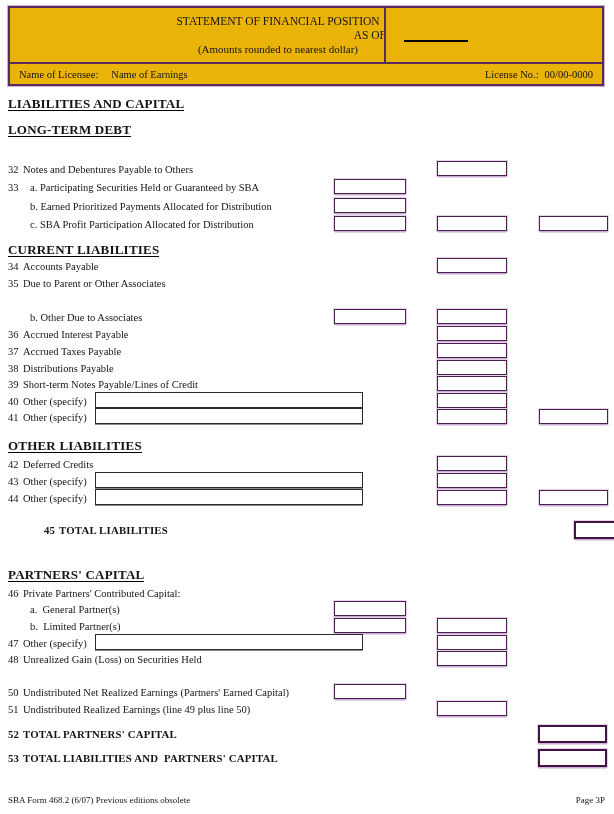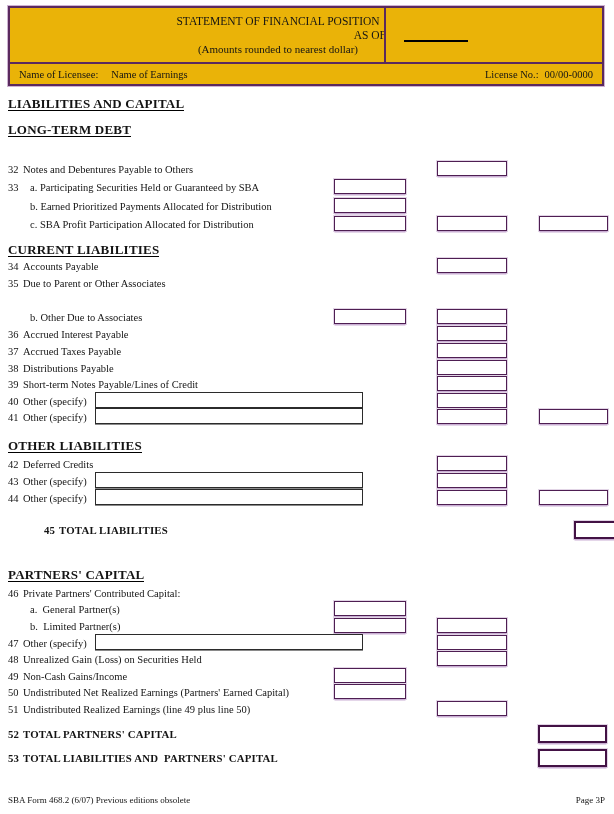--- a/index.html
+++ b/index.html
@@ -198,25 +198,20 @@
         <span class="num">47</span>
         <span class="label">Other (specify)</span>
         <input type="text" class="specify-input" style="">
         <input type="text" class="amount-box" style="left: 437px; width: 70px;">
       </div>
       <div class="row" style="top: 653px;">
         <span class="num">48</span>
         <span class="label">Unrealized Gain (Loss) on Securities Held</span>
         <input type="text" class="amount-box" style="left: 437px; width: 70px;">
       </div>
-      <div class="row" style="top: 670px;">
-        <span class="num">49</span>
-        <span class="label">Non-Cash Gains/Income</span>
-        <input type="text" class="amount-box" style="left: 334px; width: 72px;">
-      </div>
       <div class="row" style="top: 686px;">
         <span class="num">50</span>
         <span class="label">Undistributed Net Realized Earnings (Partners' Earned Capital)</span>
         <input type="text" class="amount-box" style="left: 334px; width: 72px;">
       </div>
       <div class="row" style="top: 703px;">
         <span class="num">51</span>
         <span class="label">Undistributed Realized Earnings (line 49 plus line 50)</span>
         <input type="text" class="amount-box" style="left: 437px; width: 70px;">
       </div>

